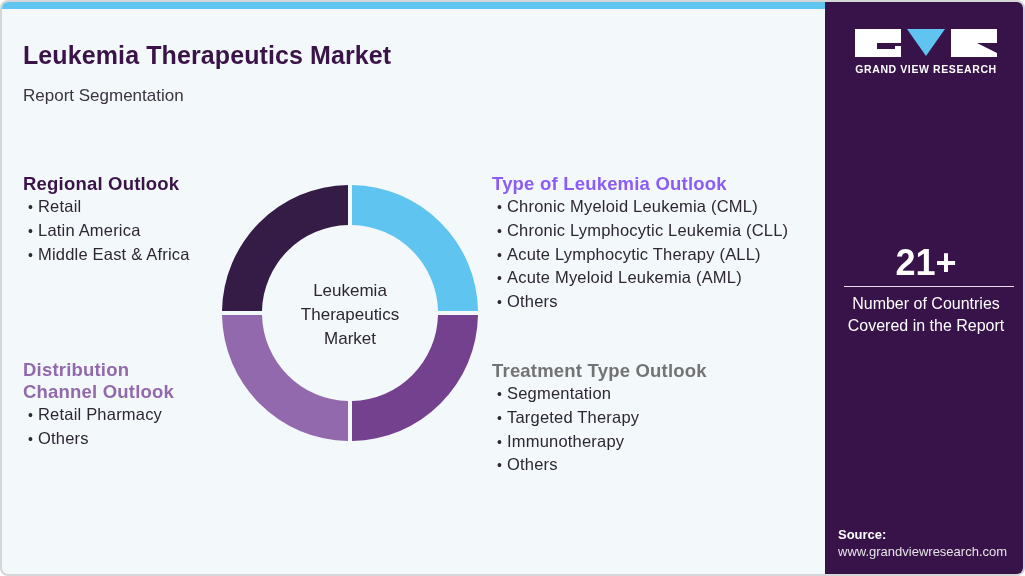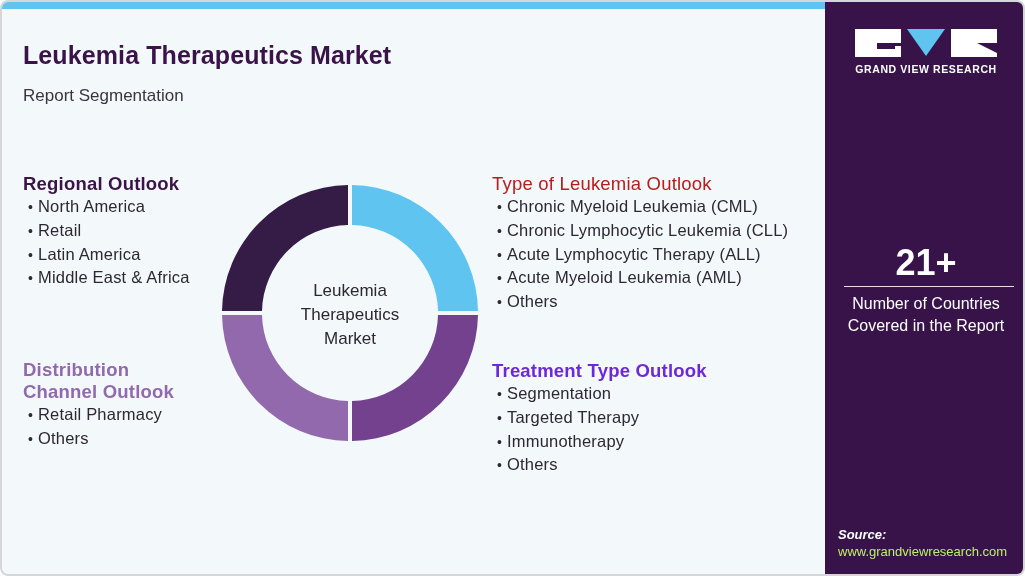--- a/index.html
+++ b/index.html
@@ -34,23 +34,23 @@
     .section li {
       font-size: 16.5px; color: #2d2733; line-height: 22.8px; letter-spacing: 0.2px;
     }
     .section li .bullet { display: inline-block; width: 15px; text-align: center; font-size: 14px; }
 
     #sec-regional { left: 21px; top: 171px; }
     #sec-regional h3 { color: #3a1449; font-weight: bold; }
     #sec-distribution { left: 21px; top: 357px; }
     #sec-distribution h3 { color: #9169ac; font-weight: bold; }
     #sec-type { left: 490px; top: 171px; }
-    #sec-type h3 { color: #b91c1c; font-weight: normal; }
+    #sec-type h3 { color: #8b5cf6; font-weight: bold; }
     #sec-treatment { left: 490px; top: 358px; }
-    #sec-treatment h3 { color: #6d28d9; font-weight: bold; }
+    #sec-treatment h3 { color: #737373; font-weight: bold; }
 
     .donut { position: absolute; left: 219px; top: 182px; width: 258px; height: 258px; }
     .donut-label {
       position: absolute; left: 219px; top: 277px; width: 258px; text-align: center;
       font-size: 17px; line-height: 24px; color: #2d2733;
     }
 
     .side {
       position: absolute; left: 823px; top: 0; width: 202px; height: 576px;
       background: #37134a;
@@ -65,40 +65,39 @@
       font-size: 36px; font-weight: bold; color: #ffffff;
     }
     .stat-divider {
       position: absolute; left: 19px; top: 284px; width: 170px; height: 1px; background: #e6dcea;
     }
     .stat-desc {
       position: absolute; left: 0; top: 291px; width: 202px; text-align: center;
       font-size: 16px; line-height: 22px; color: #ffffff;
     }
     .source-label {
-      position: absolute; left: 13px; top: 525px; font-size: 13px; font-weight: bold; color: #ffffff; font-style: italic;
+      position: absolute; left: 13px; top: 525px; font-size: 13px; font-weight: bold; color: #ffffff;
     }
     .source-url {
-      position: absolute; left: 13px; top: 542px; font-size: 13px; color: #bef264;
+      position: absolute; left: 13px; top: 542px; font-size: 13px; color: #e5e5e5;
     }
   </style>
 </head>
 <body>
 
 <div class="card">
   <div class="main">
     <div class="topbar"></div>
 
     <div class="title">Leukemia Therapeutics Market</div>
     <div class="subtitle">Report Segmentation</div>
 
     <div class="section" id="sec-regional">
       <h3>Regional Outlook</h3>
       <ul>
-        <li><span class="bullet">•</span><span>North America</span></li>
         <li><span class="bullet">•</span><span>Retail</span></li>
         <li><span class="bullet">•</span><span>Latin America</span></li>
         <li><span class="bullet">•</span><span>Middle East &amp; Africa</span></li>
       </ul>
     </div>
 
     <div class="section" id="sec-distribution">
       <h3>
         <span style="display:block">Distribution</span>
         <span style="display:block">Channel Outlook</span>

